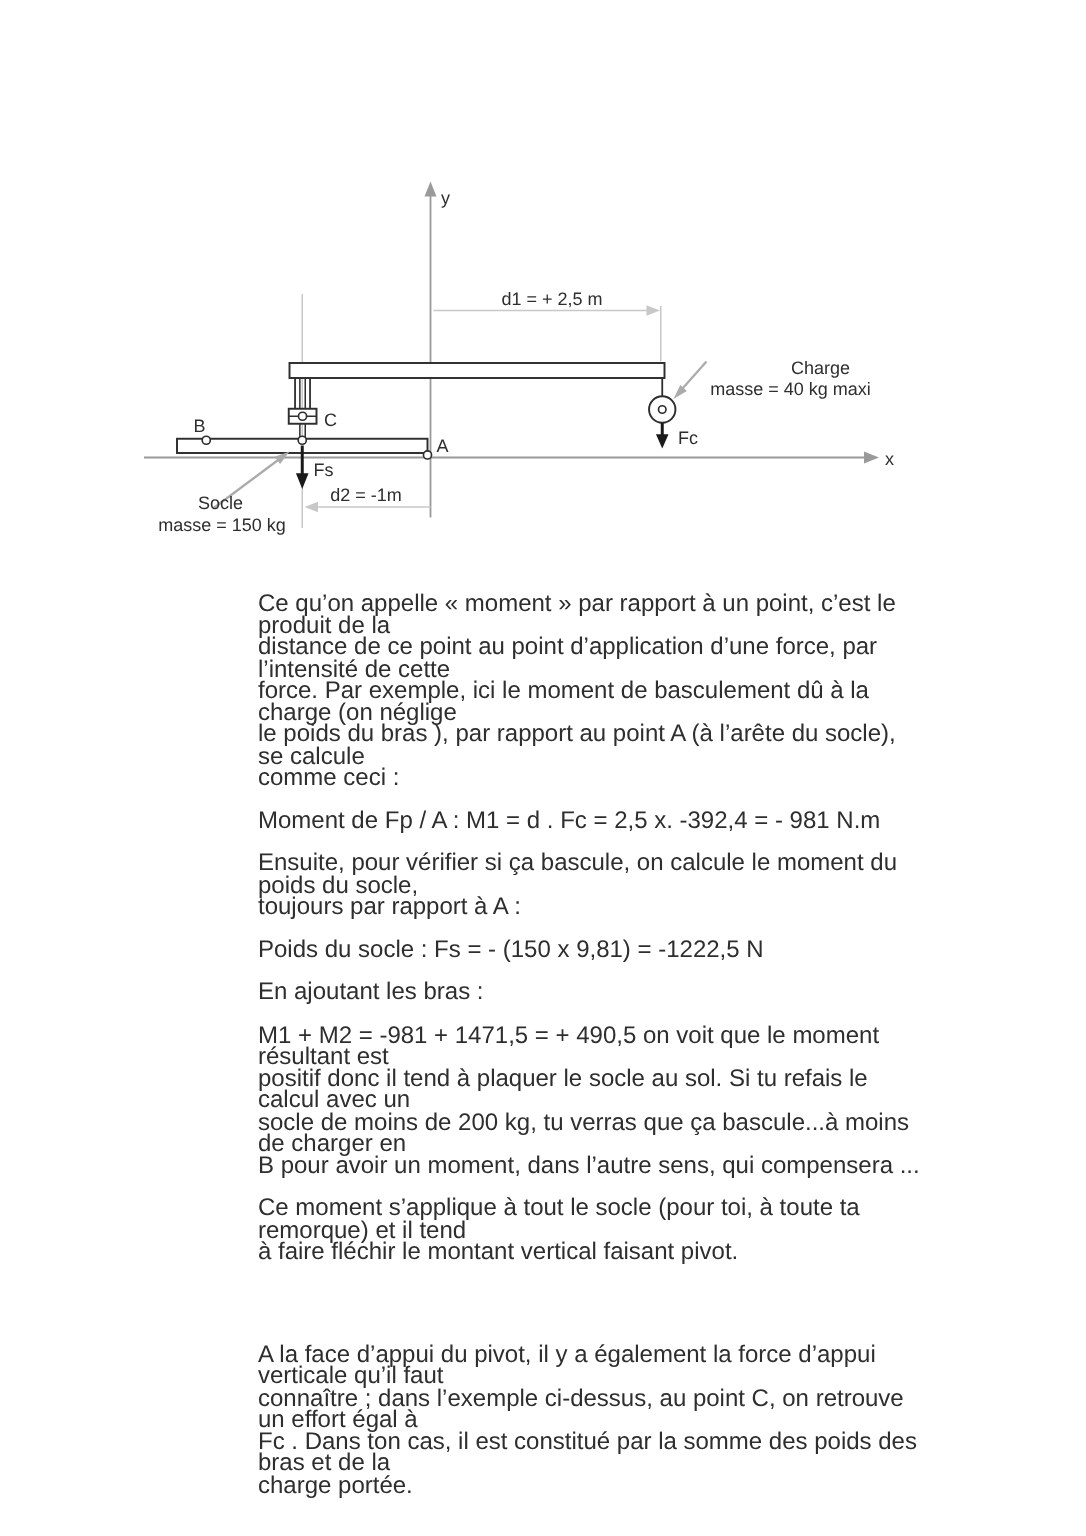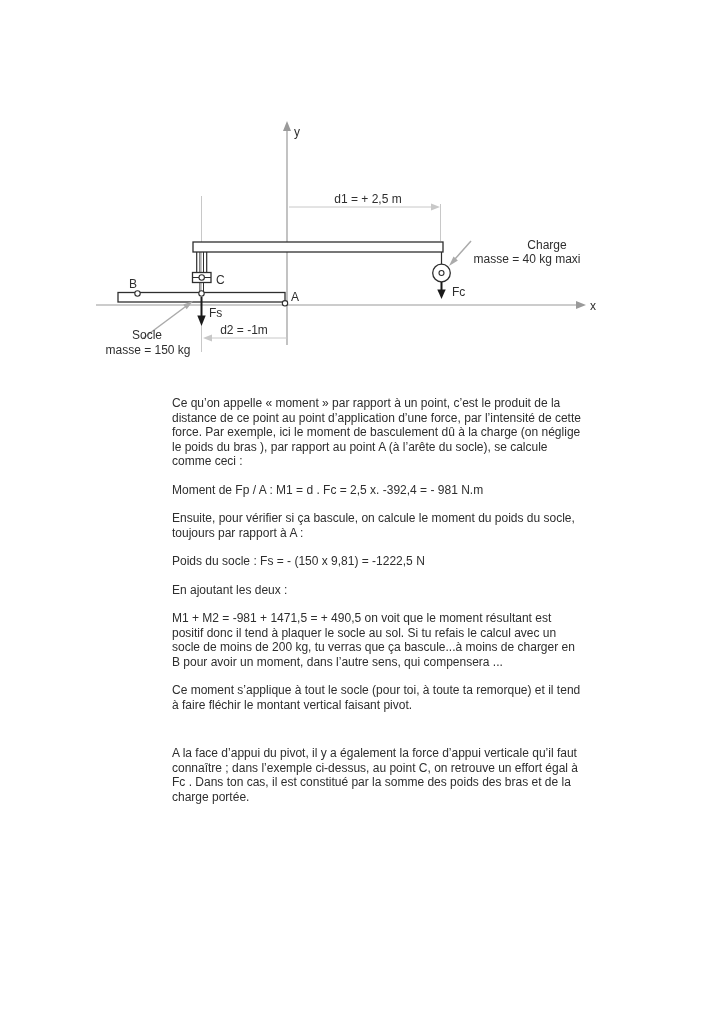--- a/index.html
+++ b/index.html
@@ -16,25 +16,25 @@
     font-family: "Liberation Sans", "DejaVu Sans", sans-serif;
     font-size: 12px;
     fill: #2e2e2e;
   }
   .text-col {
     position: absolute;
     left: 172px;
     top: 396px;
     width: 442px;
     color: #2e2e2e;
-    font-size: 12px;
+    font-size: 16px;
     line-height: 14.5px;
   }
   .para { white-space: pre-line; margin: 0 0 14px 0; }
-  .para.gap-lg { margin-bottom: 34px; }
+  .para.gap-lg { margin-bottom: 54px; }
 </style>
 </head>
 <body>
 
 <div class="canvas">
 
   <svg class="diagram-svg" width="724" height="390" viewBox="0 0 724 390">
 
     <line x1="201.5" y1="196" x2="201.5" y2="352" stroke="#c8c8c8" stroke-width="1"></line>
     <line x1="440.5" y1="204" x2="440.5" y2="241" stroke="#c8c8c8" stroke-width="1"></line>
@@ -100,21 +100,21 @@
   <div class="text-col">
     <div class="para">Ce qu’on appelle « moment » par rapport à un point, c’est le produit de la
 distance de ce point au point d’application d’une force, par l’intensité de cette
 force. Par exemple, ici le moment de basculement dû à la charge (on néglige
 le poids du bras ), par rapport au point A (à l’arête du socle), se calcule
 comme ceci :</div>
     <div class="para">Moment de Fp / A : M1 = d . Fc = 2,5 x. -392,4 = - 981 N.m</div>
     <div class="para">Ensuite, pour vérifier si ça bascule, on calcule le moment du poids du socle,
 toujours par rapport à A :</div>
     <div class="para">Poids du socle : Fs = - (150 x 9,81) = -1222,5 N</div>
-    <div class="para">En ajoutant les deux :</div>
+    <div class="para">En ajoutant les bras :</div>
     <div class="para">M1 + M2 = -981 + 1471,5 = + 490,5  on voit que le moment résultant est
 positif donc il tend à plaquer le socle au sol. Si tu refais le calcul avec un
 socle de moins de 200 kg, tu verras que ça bascule...à moins de charger en
 B pour avoir un moment, dans l’autre sens, qui compensera ...</div>
     <div class="para gap-lg">Ce moment s’applique à tout le socle (pour toi, à toute ta remorque) et il tend
 à faire fléchir le montant vertical faisant pivot.</div>
     <div class="para">A la face d’appui du pivot, il y a également la force d’appui verticale qu’il faut
 connaître ; dans l’exemple ci-dessus, au point C, on retrouve un effort égal à
 Fc . Dans ton cas, il est constitué par la somme des poids des bras et de la
 charge portée.</div>

